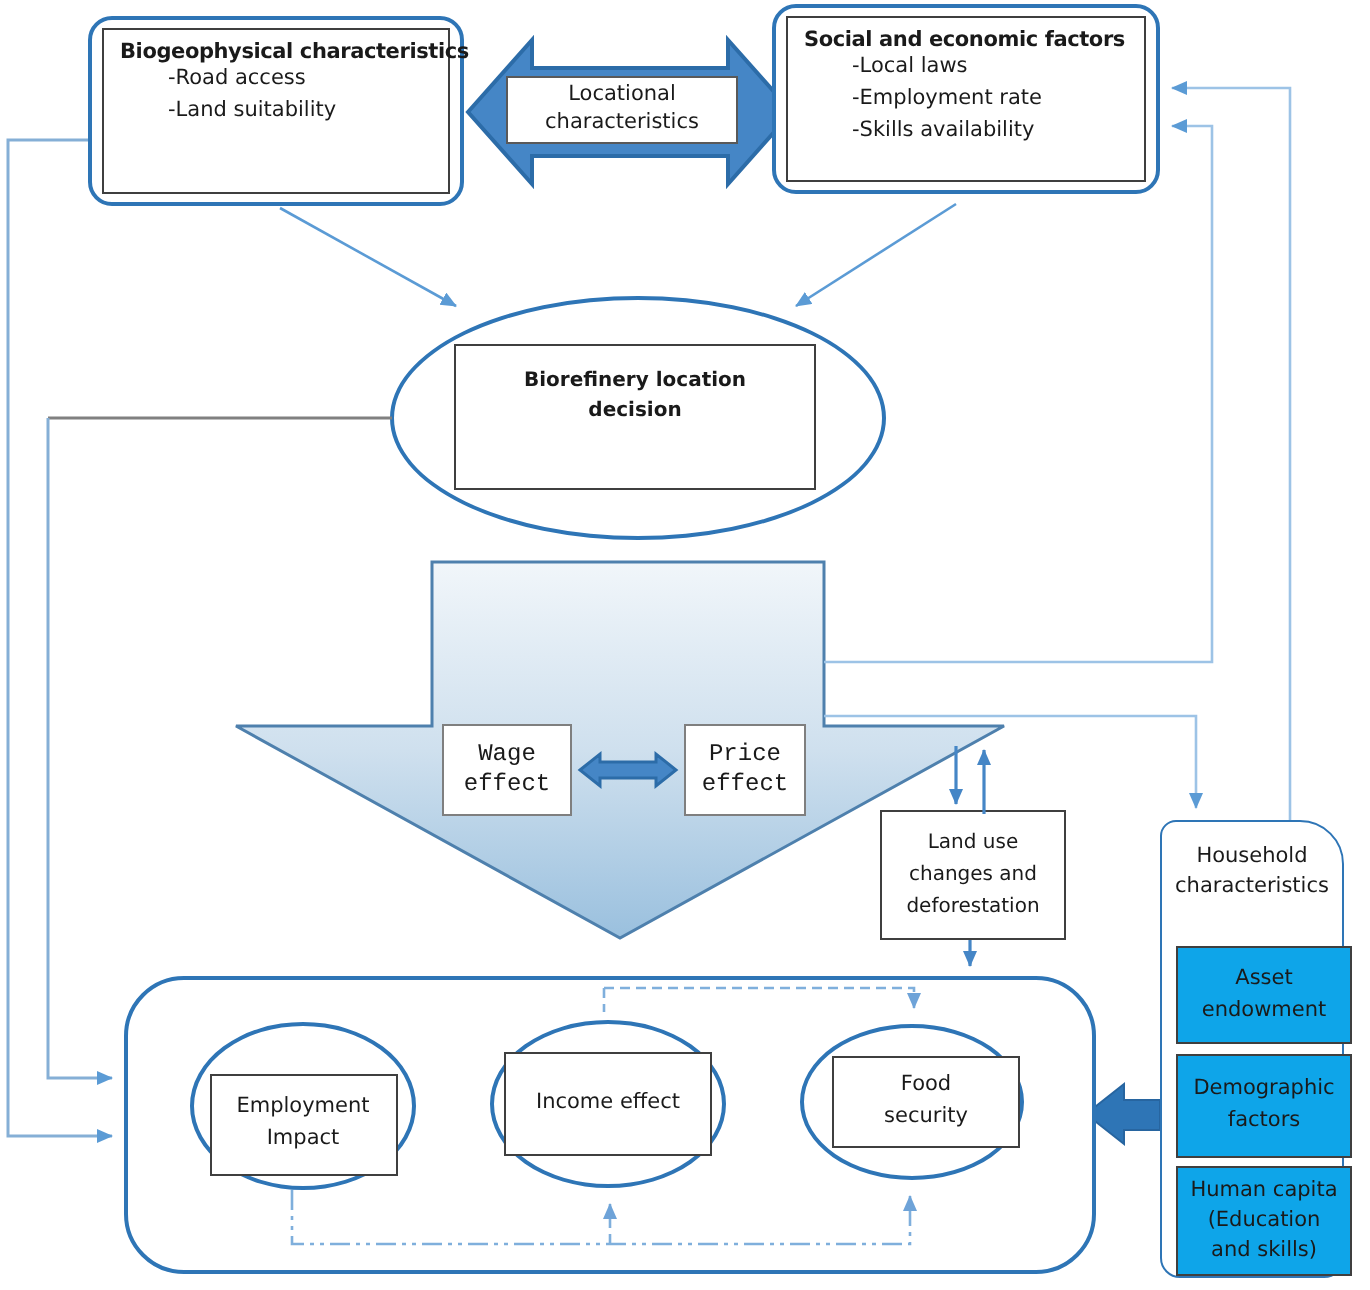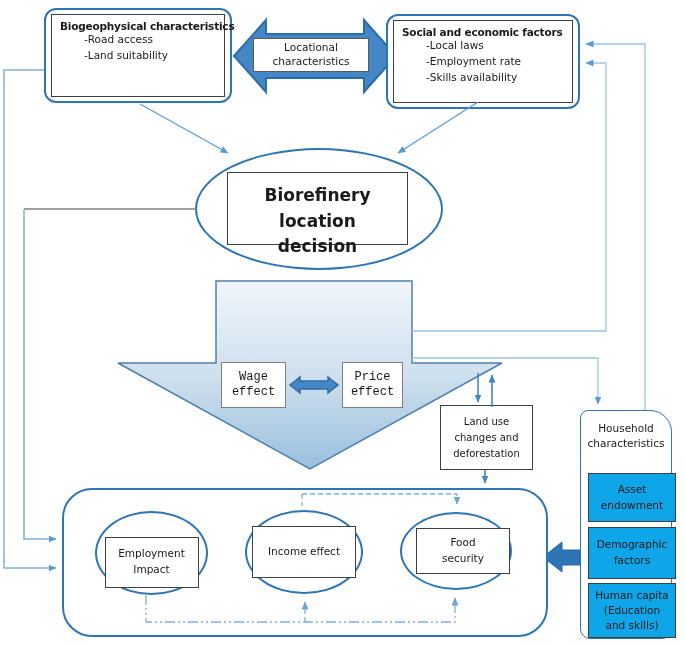--- a/index.html
+++ b/index.html
@@ -13,21 +13,21 @@
   .frame-inner{position:absolute;left:5px;top:4px;right:5px;bottom:4px;
                border:1.5px solid #3f3f3f;background:#fff;padding:5px 0 0 8px;}
   .box-title{font-weight:bold;font-size:10.5px;white-space:nowrap;letter-spacing:-0.2px;}
   .box-item{font-size:10.5px;margin-left:24px;line-height:1.5;white-space:nowrap;}
 
   .plainbox{background:#fff;border:1px solid #595959;display:flex;align-items:center;
             justify-content:center;text-align:center;font-size:10.5px;line-height:1.3;}
 
   .ellipse{border:2px solid #2e75b6;border-radius:50%;background:#fff;}
 
-  .decision{border:1px solid #3f3f3f;background:#fff;font-weight:bold;font-size:17px;
+  .decision{border:1px solid #3f3f3f;background:#fff;font-weight:bold;font-size:10px;
             text-align:center;padding-top:10px;line-height:1.5;}
   .decision span{display:inline-block;width:150px;}
 
   .effectbox{background:#fff;border:1px solid #7f7f7f;display:flex;align-items:center;
              justify-content:center;text-align:center;font-size:12px;line-height:1.25;
              font-family:Liberation Mono, monospace;padding:0 6px;}
 
   .household{border:1.5px solid #2e75b6;border-radius:8px 22px 10px 10px;background:#fff;}
   .household-title{margin-top:10px;text-align:center;font-size:10.5px;line-height:1.45;}
   .hbox{position:absolute;left:7px;width:78px;border:1.5px solid #3f3f3f;background:#0ea5e9;
@@ -64,21 +64,21 @@
   </svg>
 
   <div class="abs frame" style="left:44px;top:8px;width:188px;height:95px;">
     <div class="frame-inner">
       <div class="box-title">Biogeophysical characteristics</div>
       <div class="box-item">-Road access</div>
       <div class="box-item">-Land suitability</div>
     </div>
   </div>
 
-  <div class="abs frame" style="left:386px;top:14px;width:194px;height:95px;">
+  <div class="abs frame" style="left:386px;top:2px;width:194px;height:95px;">
     <div class="frame-inner">
       <div class="box-title">Social and economic factors</div>
       <div class="box-item">-Local laws</div>
       <div class="box-item">-Employment rate</div>
       <div class="box-item">-Skills availability</div>
     </div>
   </div>
 
   <div class="abs plainbox" style="left:253px;top:38px;width:116px;height:34px;padding:12px 5px;">
     <span>Locational characteristics</span>

